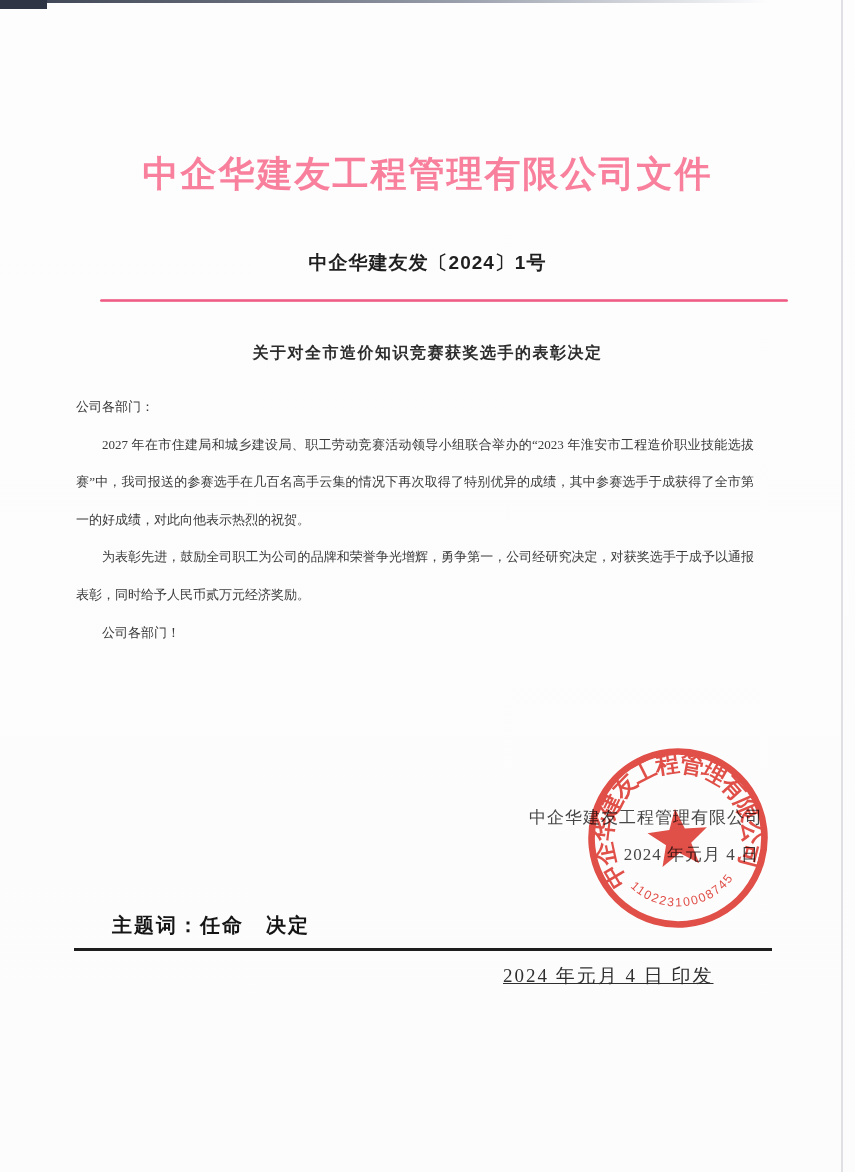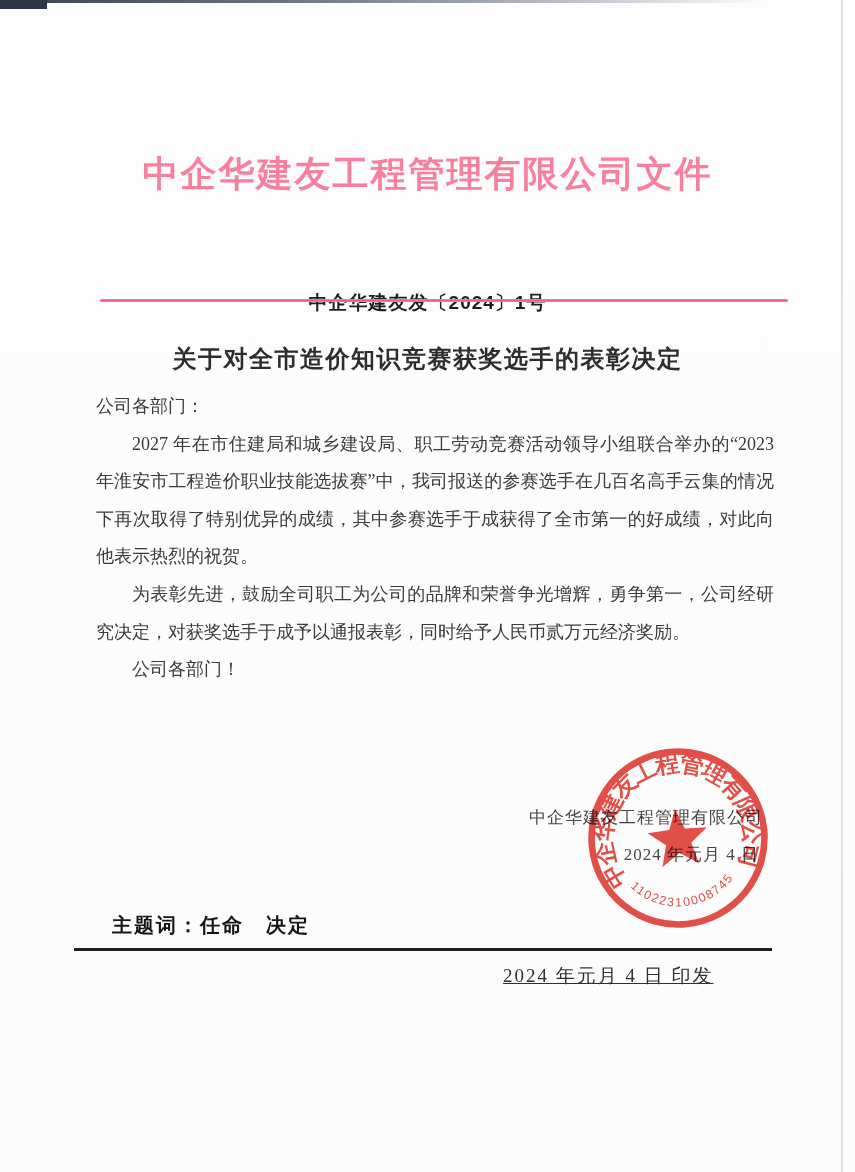--- a/index.html
+++ b/index.html
@@ -32,38 +32,37 @@
     font-size:36px;font-weight:bold;letter-spacing:2px;
     color:#f9809d;
     font-family:"Liberation Serif","DejaVu Serif",serif;
   }
   .doc-number{
     position:absolute;top:250px;left:0;width:855px;
     text-align:center;
     font-size:19px;font-weight:bold;letter-spacing:1px;
     color:#1f1f1f;
     font-family:"Liberation Sans","DejaVu Sans",sans-serif;
-    margin-top:40px;
   }
   .red-divider{
     position:absolute;top:299px;left:100px;width:688px;height:3px;
     background:linear-gradient(180deg,#f48aa6 0%,#ee5b84 50%,#f48aa6 100%);
     border-radius:2px;
   }
   .doc-title{
     position:absolute;top:343px;left:0;width:855px;
     text-align:center;
-    font-size:24px;font-weight:bold;letter-spacing:1.5px;
+    font-size:16px;font-weight:bold;letter-spacing:1.5px;
     color:#2d2d2d;
     font-family:"Liberation Sans","DejaVu Sans",sans-serif;
   }
   
   .body-block{
-    position:absolute;top:388px;left:96px;width:678px;
-    font-size:18px;line-height:37.6px;
+    position:absolute;top:388px;left:76px;width:678px;
+    font-size:13px;line-height:37.6px;
     color:#3a3a3a;text-align:justify;
   }
   .body-block p{margin:0;}
   .salutation{text-indent:0;}
   .para{text-indent:2em;}
   
   .sig-company{
     position:absolute;top:806px;right:92px;
     font-size:17px;letter-spacing:1px;color:#474747;
   }

